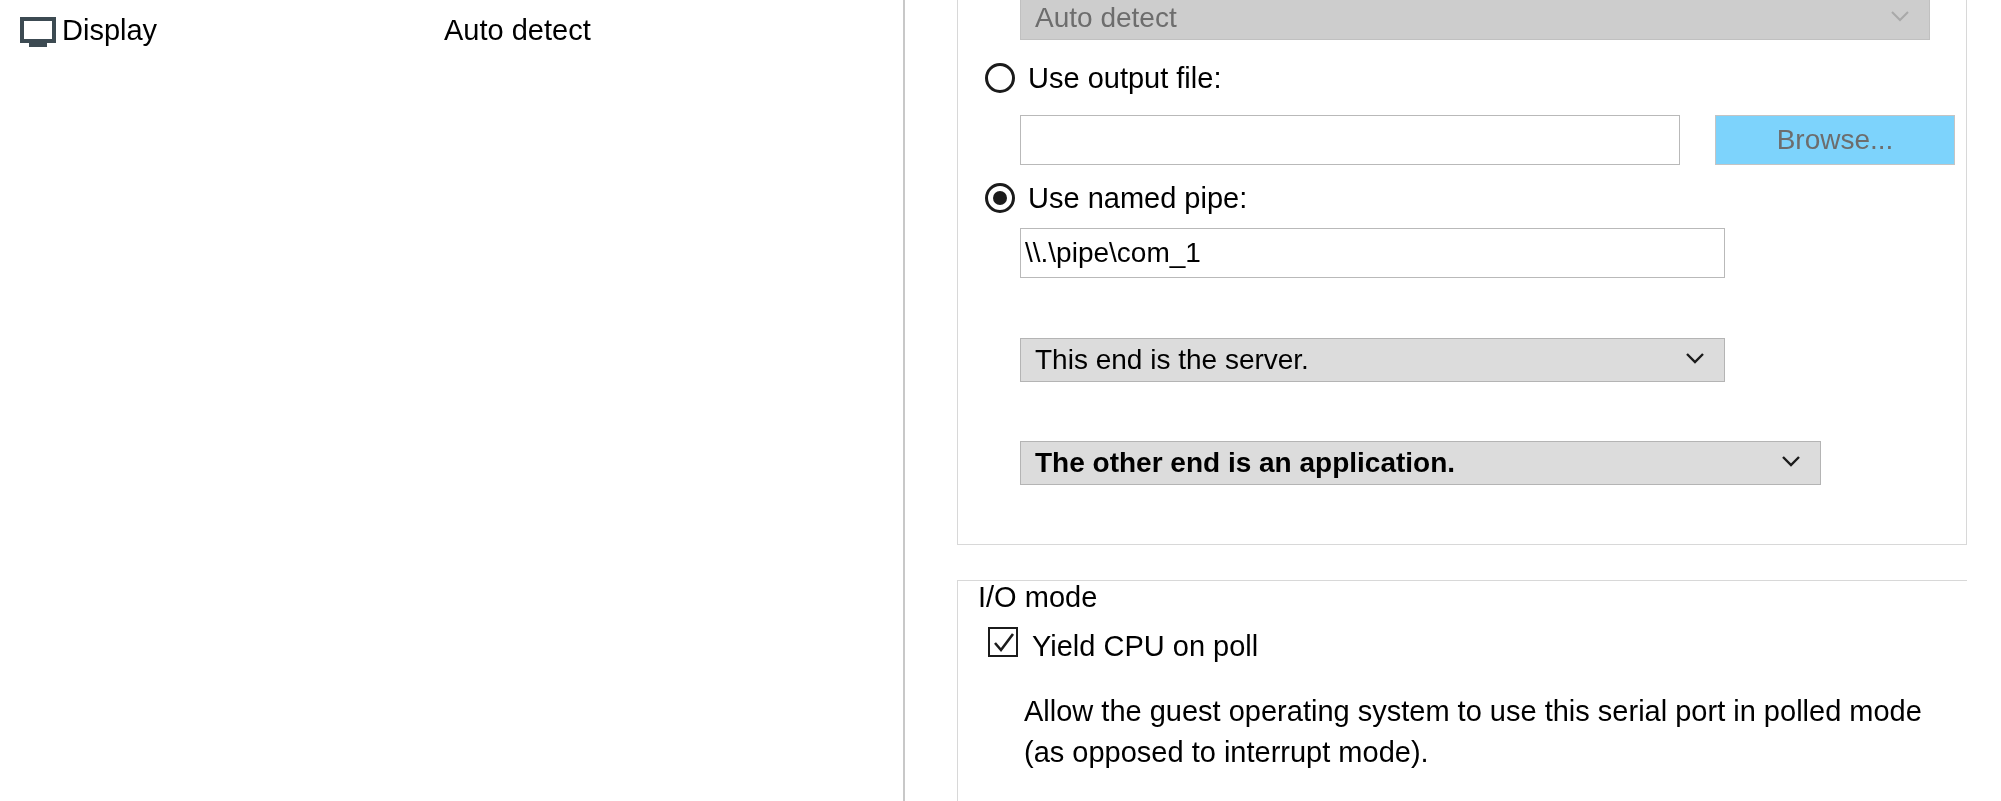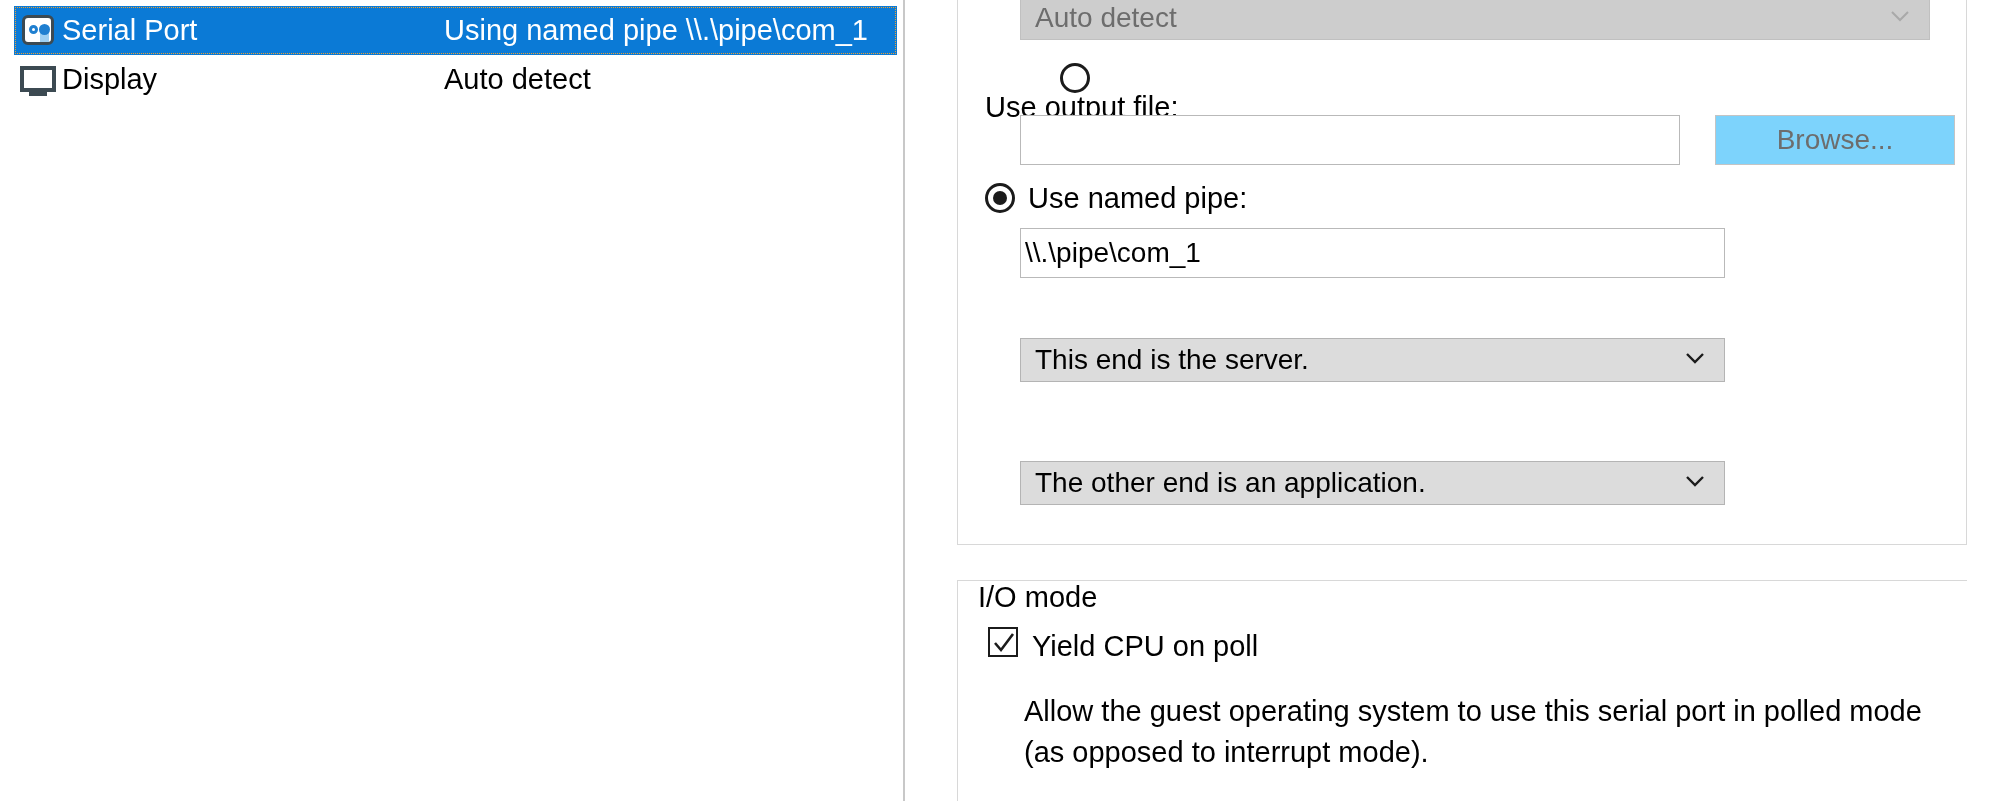--- a/index.html
+++ b/index.html
@@ -172,31 +172,20 @@
 
 <div id="device-list">
   <div id="device-list-inner">
 
     <div class="dev-row partial">
       <div class="dev-icon">
         
       </div>
     </div>
 
-    <div class="dev-row selected">
-      <div class="dev-icon">
-        <div class="icon-serial">
-          <div class="ring"></div>
-          <div class="tab"></div>
-          <div class="dot"></div>
-        </div>
-      </div>
-      <div class="dev-name">Serial Port</div>
-      <div class="dev-summary">Using named pipe \\.\pipe\com_1</div>
-    </div>
 
     <div class="dev-row">
       <div class="dev-icon">
         <div class="icon-display"></div>
         <div class="icon-display-stand" style="position:absolute;left:11px;top:32px;width:18px;height:4px;background:#3c4a52;"></div>
       </div>
       <div class="dev-name">Display</div>
       <div class="dev-summary">Auto detect</div>
     </div>
 
@@ -209,21 +198,21 @@
 
   <div class="combo disabled ctrl-row" style="left:113px;top:-5px;width:910px;height:45px;">
     <span>Auto detect</span>
     <span class="chev">
       <svg width="22" height="22" viewBox="0 0 22 22">
         <path d="M3 7 L11 15 L19 7" fill="none" stroke="#a9a9a9" stroke-width="2"></path>
       </svg>
     </span>
   </div>
 
-  <div class="radio-row ctrl-row" style="left:78px;top:63px;flex-direction:column;">
+  <div class="radio-row ctrl-row" style="left:78px;top:63px;">
     <div class="radio"></div>
     <div class="radio-label">Use output file:</div>
   </div>
 
   <div class="textbox ctrl-row" style="left:113px;top:115px;width:660px;height:50px;">
     <span></span>
   </div>
 
   <div class="pushbtn ctrl-row" style="left:808px;top:115px;width:240px;height:50px;">
     <span>Browse...</span>
@@ -240,21 +229,21 @@
 
   <div class="combo ctrl-row" style="left:113px;top:293px;width:705px;height:44px;">
     <span>This end is the server.</span>
     <span class="chev">
       <svg width="22" height="22" viewBox="0 0 22 22">
         <path d="M3 7 L11 15 L19 7" fill="none" stroke="#1b1b1b" stroke-width="2.4"></path>
       </svg>
     </span>
   </div>
 
-  <div class="combo ctrl-row" style="left:113px;top:372px;width:705px;height:44px;">
+  <div class="combo ctrl-row" style="left:113px;top:352px;width:801px;height:44px;font-weight:bold;">
     <span>The other end is an application.</span>
     <span class="chev">
       <svg width="22" height="22" viewBox="0 0 22 22">
         <path d="M3 7 L11 15 L19 7" fill="none" stroke="#1b1b1b" stroke-width="2.4"></path>
       </svg>
     </span>
   </div>
 
   <div id="io-group">
     <div id="io-legend">I/O mode</div>

